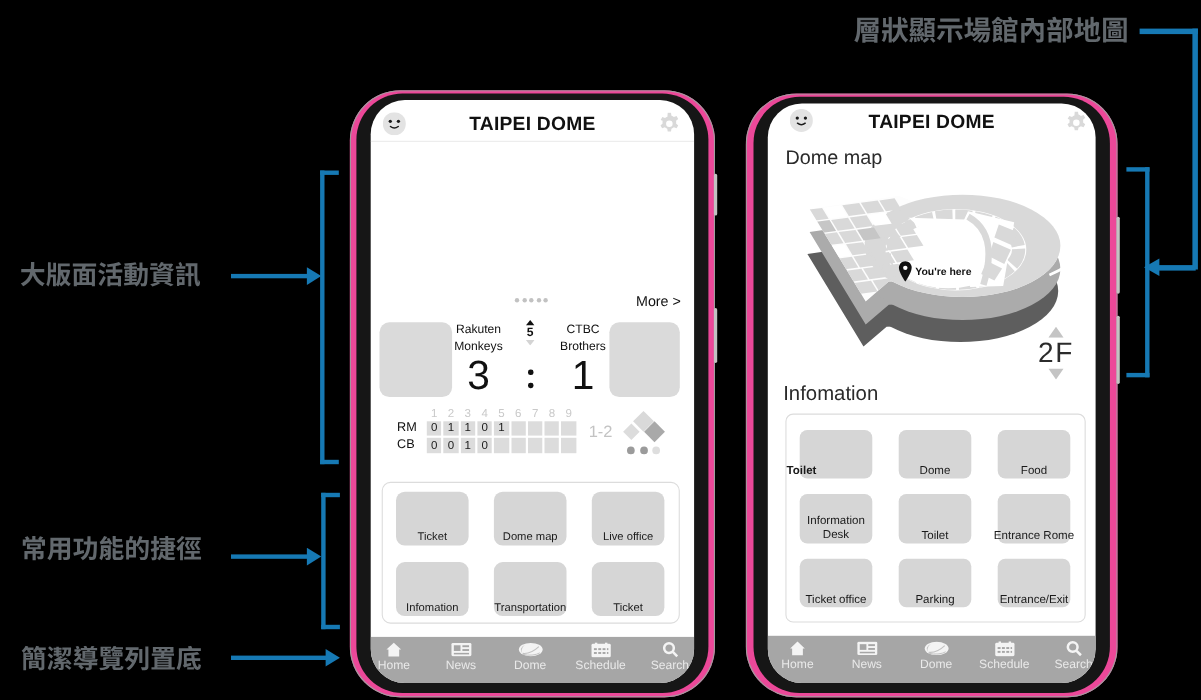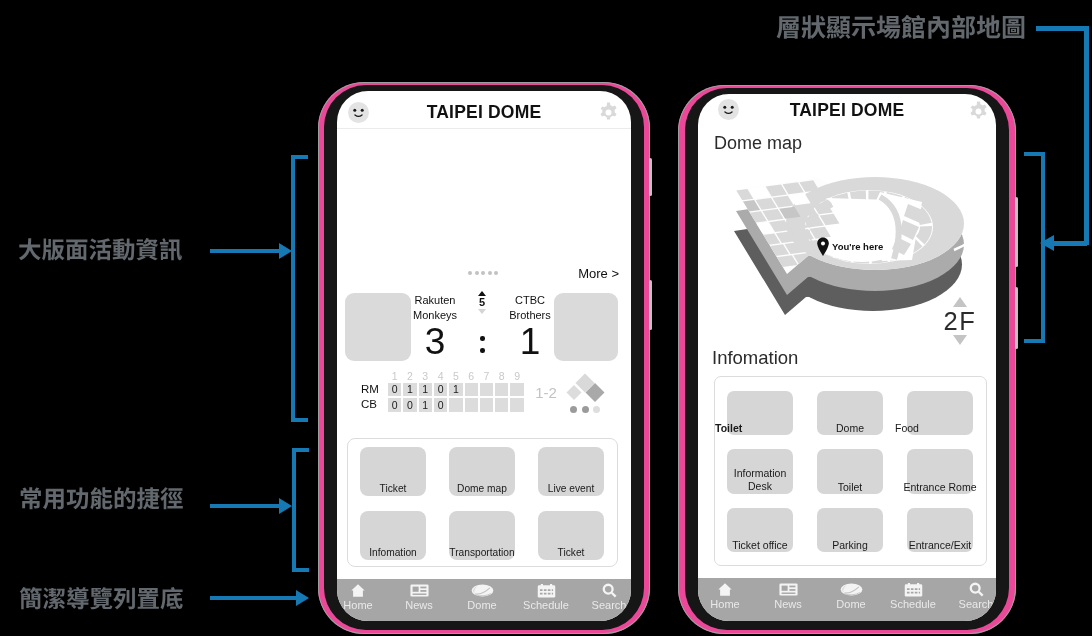--- a/index.html
+++ b/index.html
@@ -169,21 +169,21 @@
 <div style="position:absolute;left:13px;top:73px;width:66px;height:49px;background:#d6d6d6;border-radius:8px;"></div>
 <div style="position:absolute;left:1px;top:109px;width:90px;text-align:center;font-size:10.2px;color:#1a1a1a;">Infomation</div>
 
 <div style="position:absolute;left:102px;top:9px;width:66px;height:49px;background:#d6d6d6;border-radius:8px;"></div>
 <div style="position:absolute;left:90px;top:45px;width:90px;text-align:center;font-size:10.2px;color:#1a1a1a;">Dome map</div>
 
 <div style="position:absolute;left:102px;top:73px;width:66px;height:49px;background:#d6d6d6;border-radius:8px;"></div>
 <div style="position:absolute;left:90px;top:109px;width:90px;text-align:center;font-size:10.2px;color:#1a1a1a;">Transportation</div>
 
 <div style="position:absolute;left:191px;top:9px;width:66px;height:49px;background:#d6d6d6;border-radius:8px;"></div>
-<div style="position:absolute;left:179px;top:45px;width:90px;text-align:center;font-size:10.2px;color:#1a1a1a;">Live event</div>
+<div style="position:absolute;left:179px;top:45px;width:90px;text-align:center;font-size:10.2px;color:#1a1a1a;">Live office</div>
 
 <div style="position:absolute;left:191px;top:73px;width:66px;height:49px;background:#d6d6d6;border-radius:8px;"></div>
 <div style="position:absolute;left:179px;top:109px;width:90px;text-align:center;font-size:10.2px;color:#1a1a1a;">Ticket</div>
 </div>
 
 <div style="position:absolute;left:0;top:488px;width:294px;height:42px;background:#a6a6a6;">
 
 <div style="position:absolute;left:-10px;top:3.5px;width:62px;text-align:center;">
 <div style="height:16px;display:flex;align-items:center;justify-content:center;">
             <svg width="16" height="15" viewBox="0 0 18 16">
@@ -366,21 +366,21 @@
 <div style="position:absolute;left:16px;top:282px;width:273px;height:190px;border:1px solid #dcdcdc;border-radius:7px;background:#fff;"></div>
 <div style="position:absolute;left:16px;top:282px;width:273px;height:190px;">
 
 <div style="position:absolute;left:13px;top:15px;width:66px;height:44px;background:#d6d6d6;border-radius:7px;"></div>
 <div style="position:absolute;left:1px;top:46px;width:90px;font-size:10.5px;color:#1a1a1a;font-weight:bold;">Toilet</div>
 
 <div style="position:absolute;left:103px;top:15px;width:66px;height:44px;background:#d6d6d6;border-radius:7px;"></div>
 <div style="position:absolute;left:91px;top:46px;width:90px;text-align:center;font-size:10.5px;color:#1a1a1a;">Dome</div>
 
 <div style="position:absolute;left:193px;top:15px;width:66px;height:44px;background:#d6d6d6;border-radius:7px;"></div>
-<div style="position:absolute;left:181px;top:46px;width:90px;font-size:10.5px;color:#1a1a1a;">Food</div>
+<div style="position:absolute;left:181px;top:46px;width:90px;text-align:center;font-size:10.5px;color:#1a1a1a;">Food</div>
 
 <div style="position:absolute;left:13px;top:73px;width:66px;height:45px;background:#d6d6d6;border-radius:7px;"></div>
 <div style="position:absolute;left:1px;top:91px;width:90px;text-align:center;font-size:10.5px;line-height:13px;color:#1a1a1a;">Information<br>Desk</div>
 
 <div style="position:absolute;left:103px;top:73px;width:66px;height:45px;background:#d6d6d6;border-radius:7px;"></div>
 <div style="position:absolute;left:91px;top:105px;width:90px;text-align:center;font-size:10.5px;color:#1a1a1a;">Toilet</div>
 
 <div style="position:absolute;left:193px;top:73px;width:66px;height:45px;background:#d6d6d6;border-radius:7px;"></div>
 <div style="position:absolute;left:181px;top:105px;width:90px;text-align:center;font-size:10.5px;color:#1a1a1a;">Entrance Rome</div>
 

